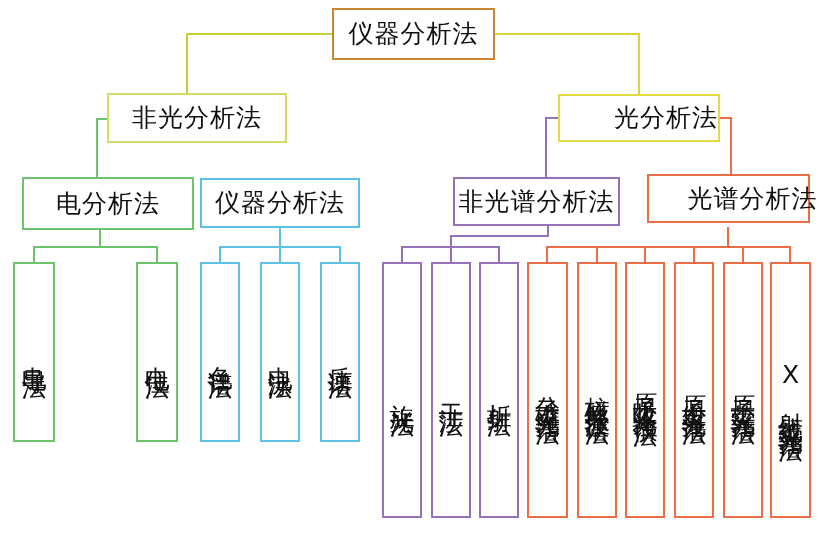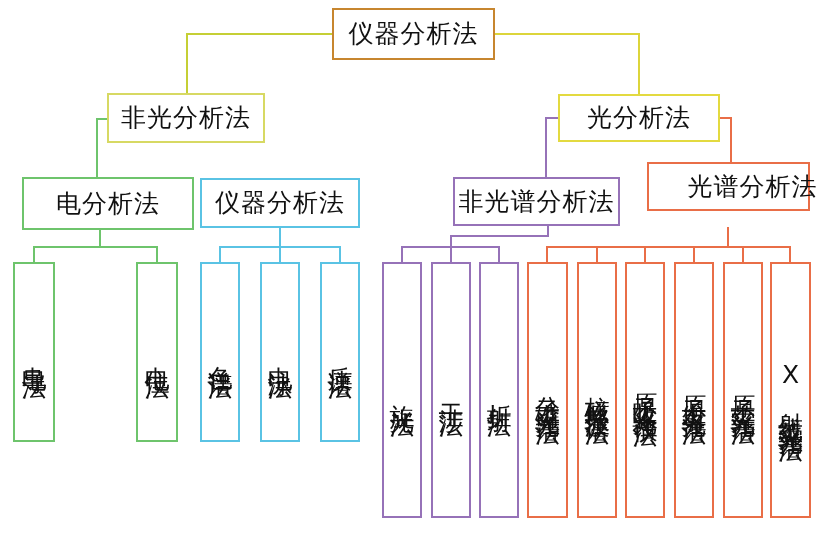--- a/index.html
+++ b/index.html
@@ -44,36 +44,36 @@
       <polyline points="547,262 547,247 790,247 790,262" fill="none" stroke="#e96e47" stroke-width="2"></polyline>
       <polyline points="597,247 597,262" fill="none" stroke="#e96e47" stroke-width="2"></polyline>
       <polyline points="645,247 645,262" fill="none" stroke="#e96e47" stroke-width="2"></polyline>
       <polyline points="694,247 694,262" fill="none" stroke="#e96e47" stroke-width="2"></polyline>
       <polyline points="743,247 743,262" fill="none" stroke="#e96e47" stroke-width="2"></polyline>
     </svg>
   <div id="nodes">
       <div class="node h" style="left: 332px; top: 8px; width: 163px; height: 52px; border-color: rgb(199, 134, 47);">
         <span>仪器分析法</span>
       </div>
-      <div class="node h" style="left: 107px; top: 93px; width: 158px; height: 50px; border-color: rgb(215, 217, 99);">
+      <div class="node h" style="left: 107px; top: 93px; width: 180px; height: 50px; border-color: rgb(215, 217, 99);">
         <span>非光分析法</span>
       </div>
-      <div class="node h" style="left: 558px; top: 94px; width: 162px; height: 48px; border-color: rgb(227, 218, 64);">
+      <div class="node h" style="left: 558px; top: 94px; width: 162px; height: 48px; border-color: rgb(227, 218, 64); justify-content: flex-end;">
         <span>光分析法</span>
       </div>
       <div class="node h" style="left: 14px; top: 177px; width: 172px; height: 53px; border-color: rgb(110, 196, 108); margin-left: 8px;">
         <span>电分析法</span>
       </div>
       <div class="node h" style="left: 200px; top: 178px; width: 160px; height: 50px; border-color: rgb(90, 195, 228);">
         <span>仪器分析法</span>
       </div>
       <div class="node h" style="left: 453px; top: 177px; width: 167px; height: 49px; border-color: rgb(150, 114, 184);">
         <span>非光谱分析法</span>
       </div>
-      <div class="node h" style="left: 647px; top: 162px; width: 163px; height: 49px; border-color: rgb(233, 110, 71); padding-left: 48px;">
+      <div class="node h" style="left: 647px; top: 174px; width: 163px; height: 49px; border-color: rgb(233, 110, 71); padding-left: 48px;">
         <span>光谱分析法</span>
       </div>
       <div class="node v" style="left: 13px; top: 262px; width: 42px; height: 180px; border-color: rgb(110, 196, 108);">
         <span>电导法</span>
       </div>
       <div class="node v" style="left: 136px; top: 262px; width: 42px; height: 180px; border-color: rgb(110, 196, 108);">
         <span>电位法</span>
       </div>
       <div class="node v" style="left: 200px; top: 262px; width: 40px; height: 180px; border-color: rgb(90, 195, 228);">
         <span>色谱法</span>

